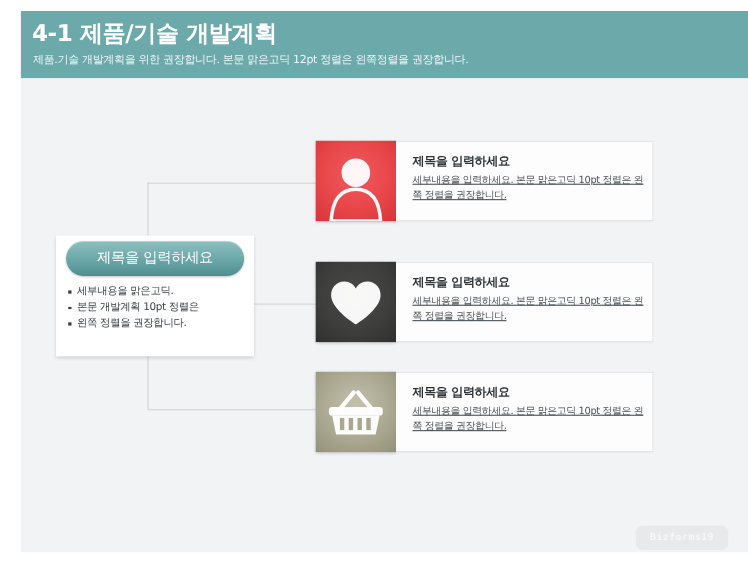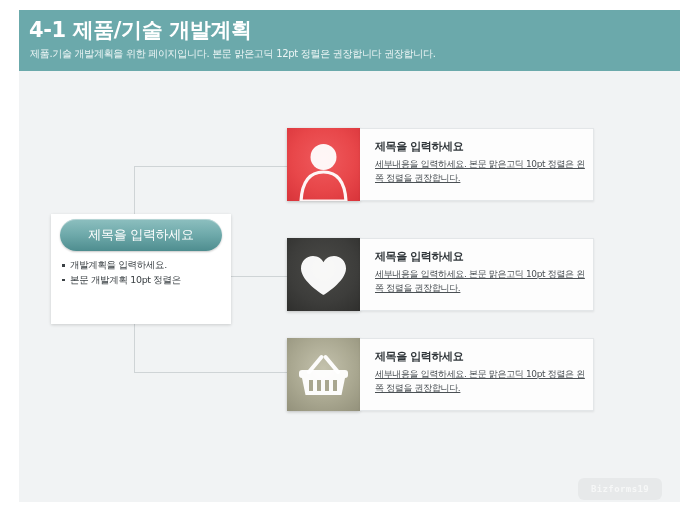--- a/index.html
+++ b/index.html
@@ -202,33 +202,34 @@
 </style>
 </head>
 <body>
 
 <div id="slide">
 
   <div id="content-plate"></div>
 
   <div id="header-band">
     <div id="page-title">4-1 제품/기술 개발계획</div>
-    <div id="page-subtitle">제품.기술 개발계획을 위한 페이지입니다. 본문 맑은고딕 12pt 정렬은 권장합니다 권장합니다.</div>
+    <div id="page-subtitle">제품.기술 개발계획을 위한 권장합니다. 본문 맑은고딕 12pt 정렬은 왼쪽정렬을 권장합니다.</div>
   </div>
 
   <div class="conn" id="conn-vertical"></div>
   <div class="conn-h" id="conn-h-top" style="position:absolute;"></div>
   <div class="conn-h" id="conn-h-mid" style="position:absolute;"></div>
   <div class="conn-h" id="conn-h-bottom" style="position:absolute;"></div>
 
   <div id="left-panel">
     <div id="left-panel-button">제목을 입력하세요</div>
     <div id="left-panel-bullets">
-      <div class="bullet">개발계획을 입력하세요.</div>
+      <div class="bullet">세부내용을 맑은고딕.</div>
       <div class="bullet">본문 개발계획 10pt 정렬은</div>
+      <div class="bullet">왼쪽 정렬을 권장합니다.</div>
     </div>
   </div>
 
   <div class="card" id="card-0">
     <div class="card-tile" style="background:radial-gradient(circle at 50% 42%, #ef5a5d 0%, #e8474a 55%, #d8343a 100%);">
       <svg width="73" height="73" viewBox="0 0 73 73">
         <circle cx="36.5" cy="29" r="13" fill="#ffffff" opacity="0.95"></circle>
         <path d="M36.5 44 C22 44 15 55 14 73 L59 73 C58 55 51 44 36.5 44 Z" fill="none" stroke="#ffffff" stroke-width="3.2" opacity="0.95"></path>
       </svg>
     </div>

